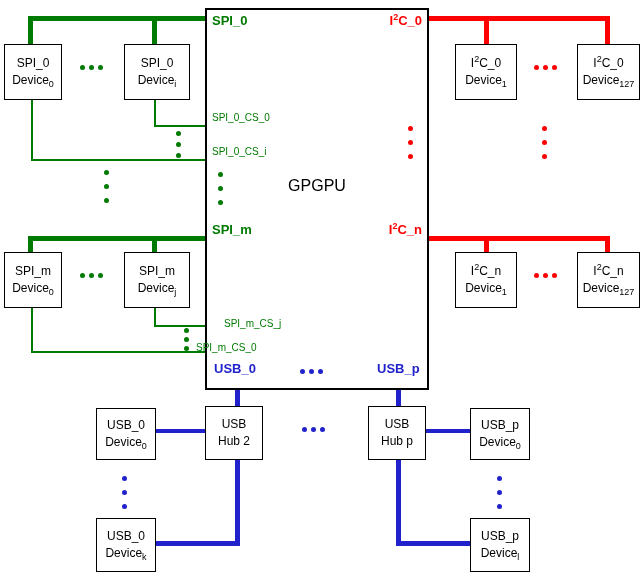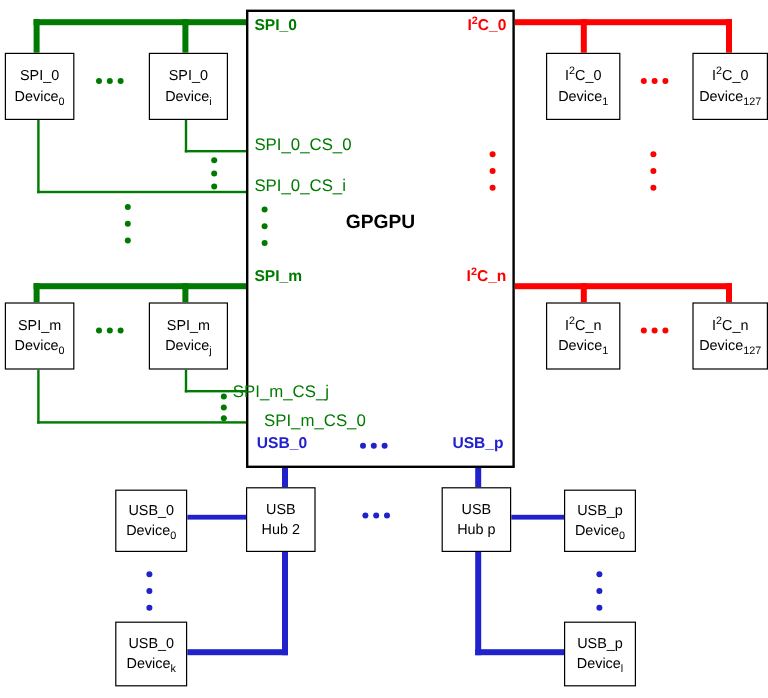--- a/index.html
+++ b/index.html
@@ -13,29 +13,29 @@
   .box {
     position:absolute; background:#fff; border:1.5px solid #000;
     display:flex; flex-direction:column; align-items:center; justify-content:center;
     font-size:12px; color:#000; text-align:center; line-height:1.4; z-index:3;
   }
   .wire { position:absolute; z-index:1; }
   .wg { background:#007a00; }
   .wr { background:#fe0000; }
   .wb { background:#2222cc; }
 
-  .lbl { position:absolute; font-size:14px; z-index:4; white-space:nowrap; }
+  .lbl { position:absolute; font-size:10px; z-index:4; white-space:nowrap; }
   .green { color:#007a00; }
   .red   { color:#fe0000; }
   .blue  { color:#2222cc; }
   .port  { font-weight:bold; font-size:13px; }
 
   .kit-title {
     position:absolute; left:252px; top:176px; width:130px; z-index:4;
-    text-align:center; font-weight:bold; font-size:16px; line-height:1.3; color:#000;
+    text-align:center; font-weight:normal; font-size:16px; line-height:1.3; color:#000;
   }
 
   sub { font-size:9px; line-height:1; }
   sup { font-size:9px; line-height:1; }
 
   .dots { position:absolute; display:flex; align-items:center; z-index:4; }
   .dots.h { flex-direction:row; }
   .dots.v { flex-direction:column; }
   .dot { width:5px; height:5px; border-radius:50%; background:currentColor; flex:0 0 auto; }
   .dots.h .dot + .dot { margin-left:4px; }
@@ -87,22 +87,22 @@
 
   <div class="lbl green port" style="left:212px;top:13px">SPI_0</div>
   <div class="lbl green port" style="left:212px;top:222px">SPI_m</div>
   <div class="lbl red port" style="left:368px;top:13px;width:54px;text-align:right"><span>I</span><sup>2</sup><span>C_0</span></div>
   <div class="lbl red port" style="left:368px;top:222px;width:54px;text-align:right"><span>I</span><sup>2</sup><span>C_n</span></div>
   <div class="lbl blue port" style="left:214px;top:361px">USB_0</div>
   <div class="lbl blue port" style="left:377px;top:361px">USB_p</div>
 
   <div class="lbl green" style="left:212px;top:112px">SPI_0_CS_0</div>
   <div class="lbl green" style="left:212px;top:146px">SPI_0_CS_i</div>
-  <div class="lbl green" style="left:194px;top:318px">SPI_m_CS_j</div>
-  <div class="lbl green" style="left:220px;top:342px">SPI_m_CS_0</div>
+  <div class="lbl green" style="left:224px;top:318px">SPI_m_CS_j</div>
+  <div class="lbl green" style="left:196px;top:342px">SPI_m_CS_0</div>
 
   <div class="box" style="left:4px;top:44px;width:58px;height:56px">
     <span>SPI_0</span>
     <span><span>Device</span><sub>0</sub></span>
   </div>
   <div class="box" style="left:124px;top:44px;width:66px;height:56px">
     <span>SPI_0</span>
     <span><span>Device</span><sub>i</sub></span>
   </div>
   <div class="box" style="left:4px;top:252px;width:58px;height:56px">

